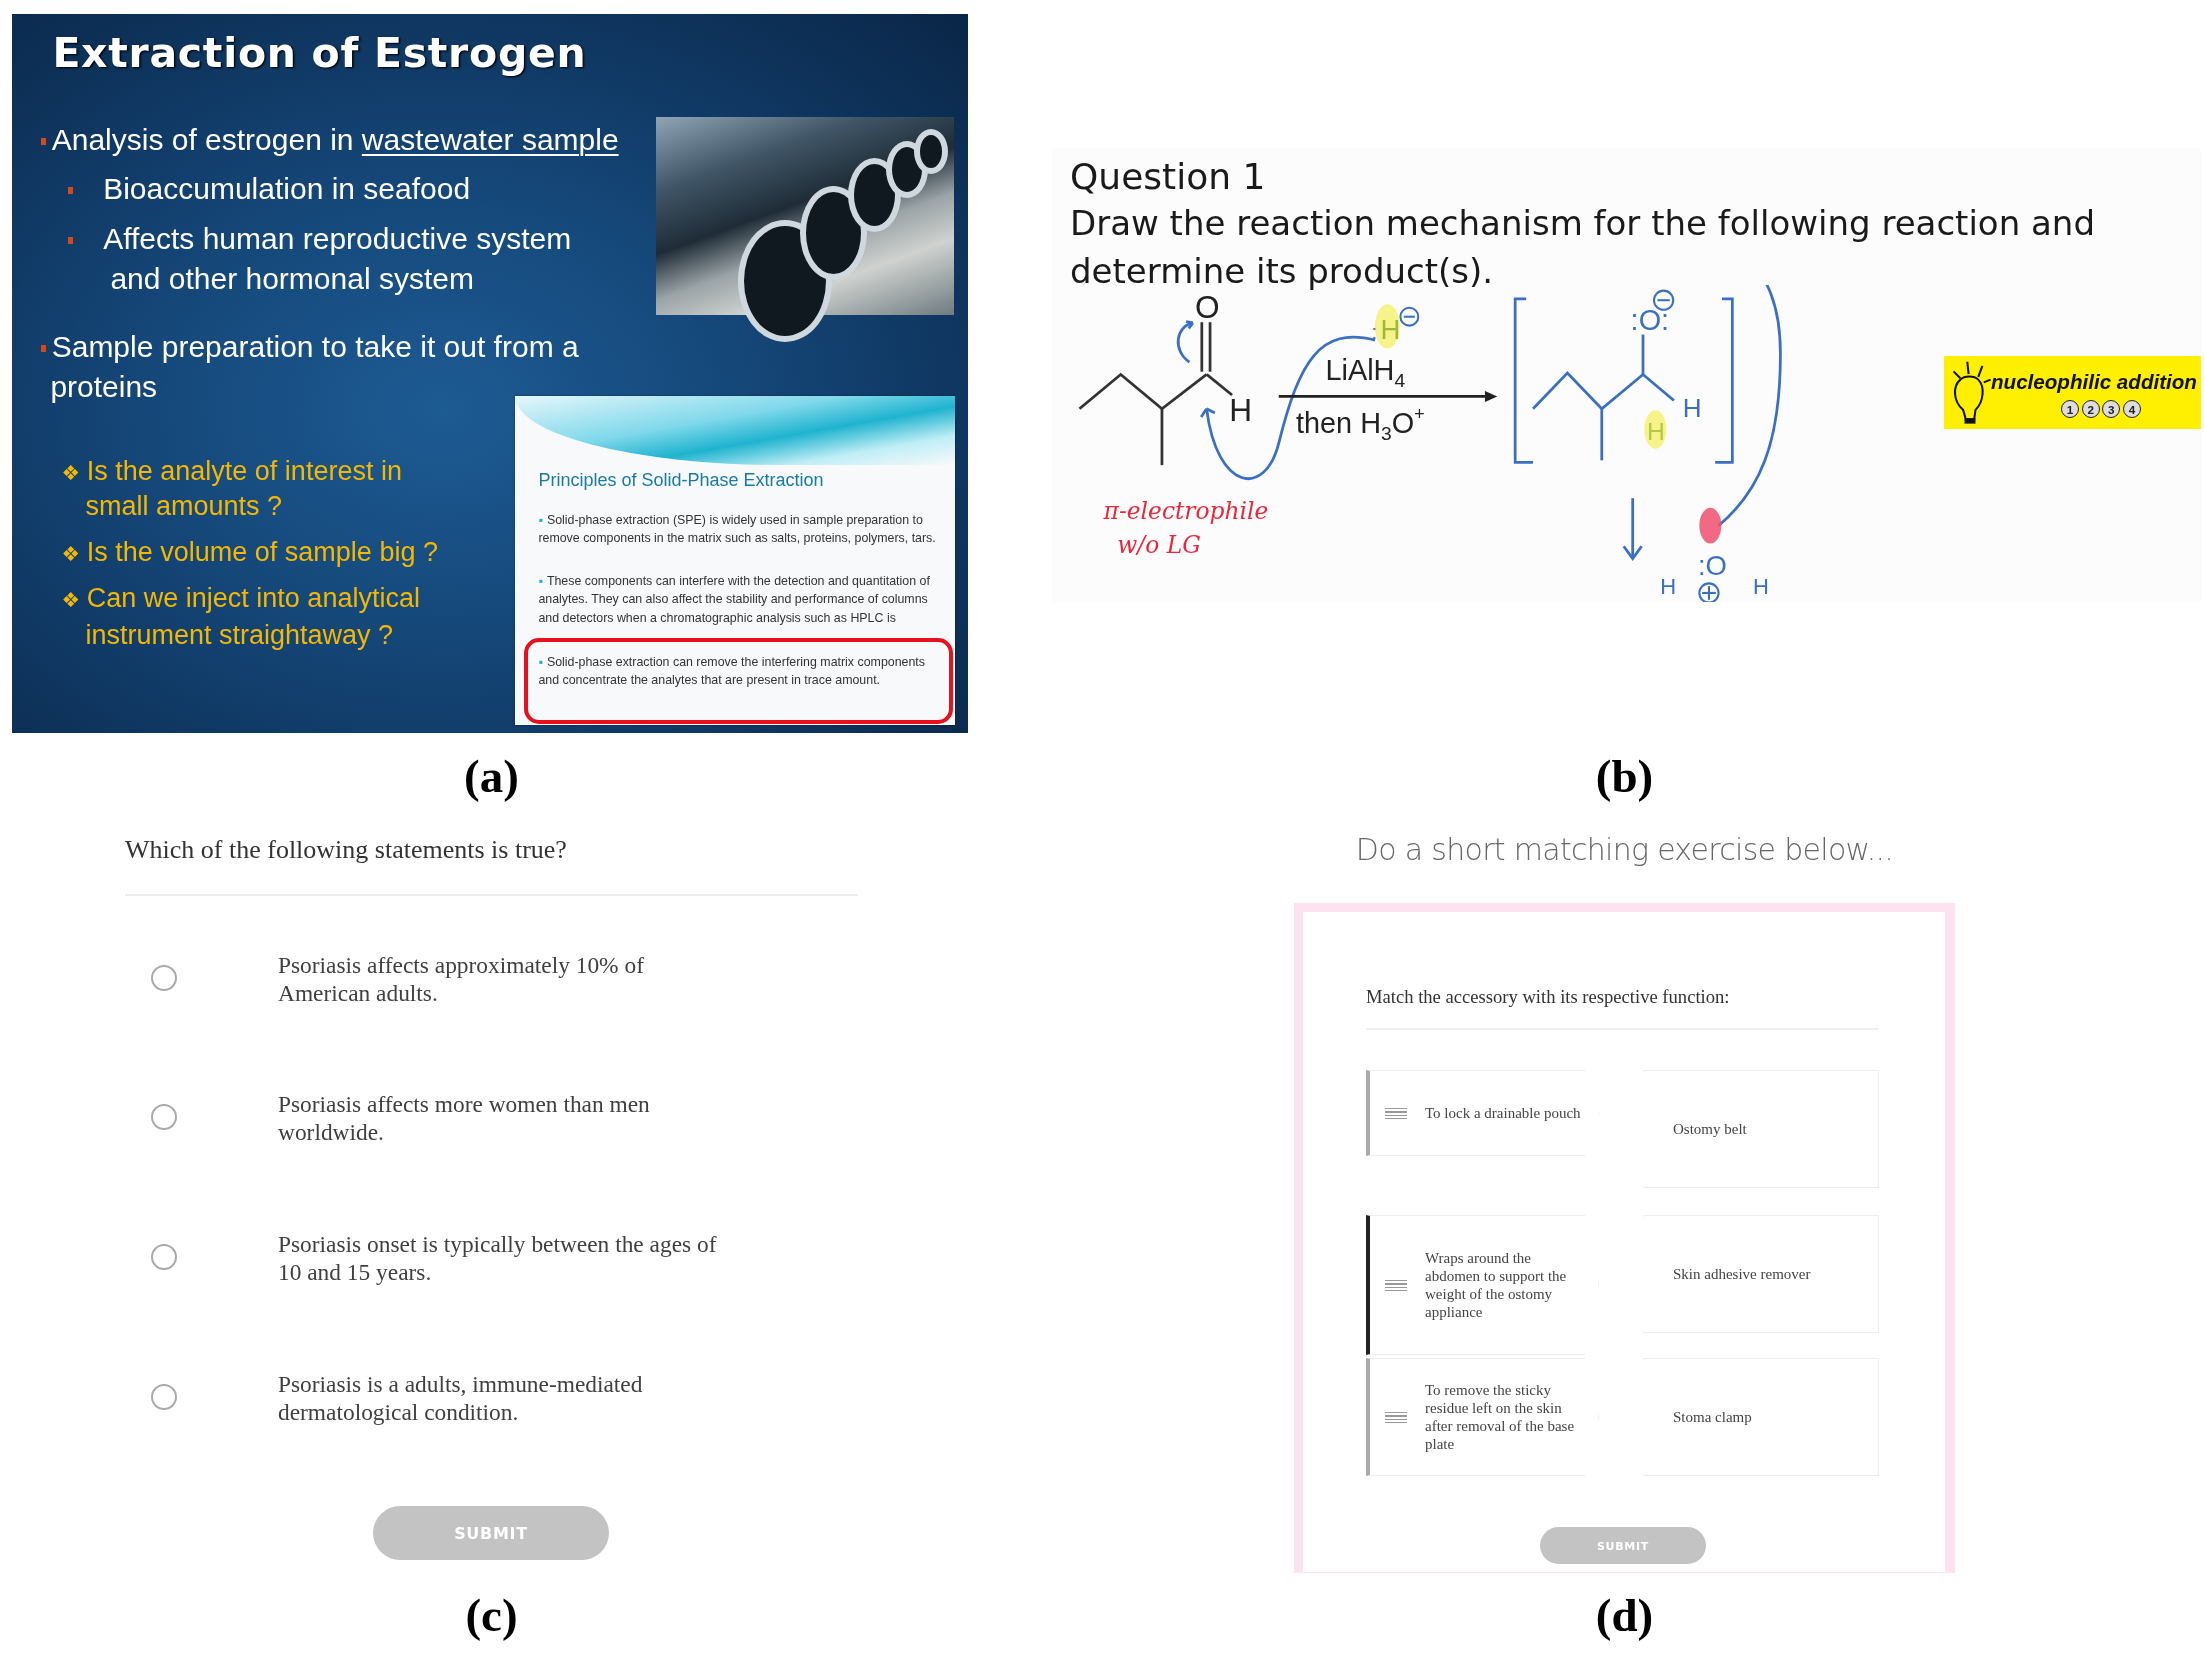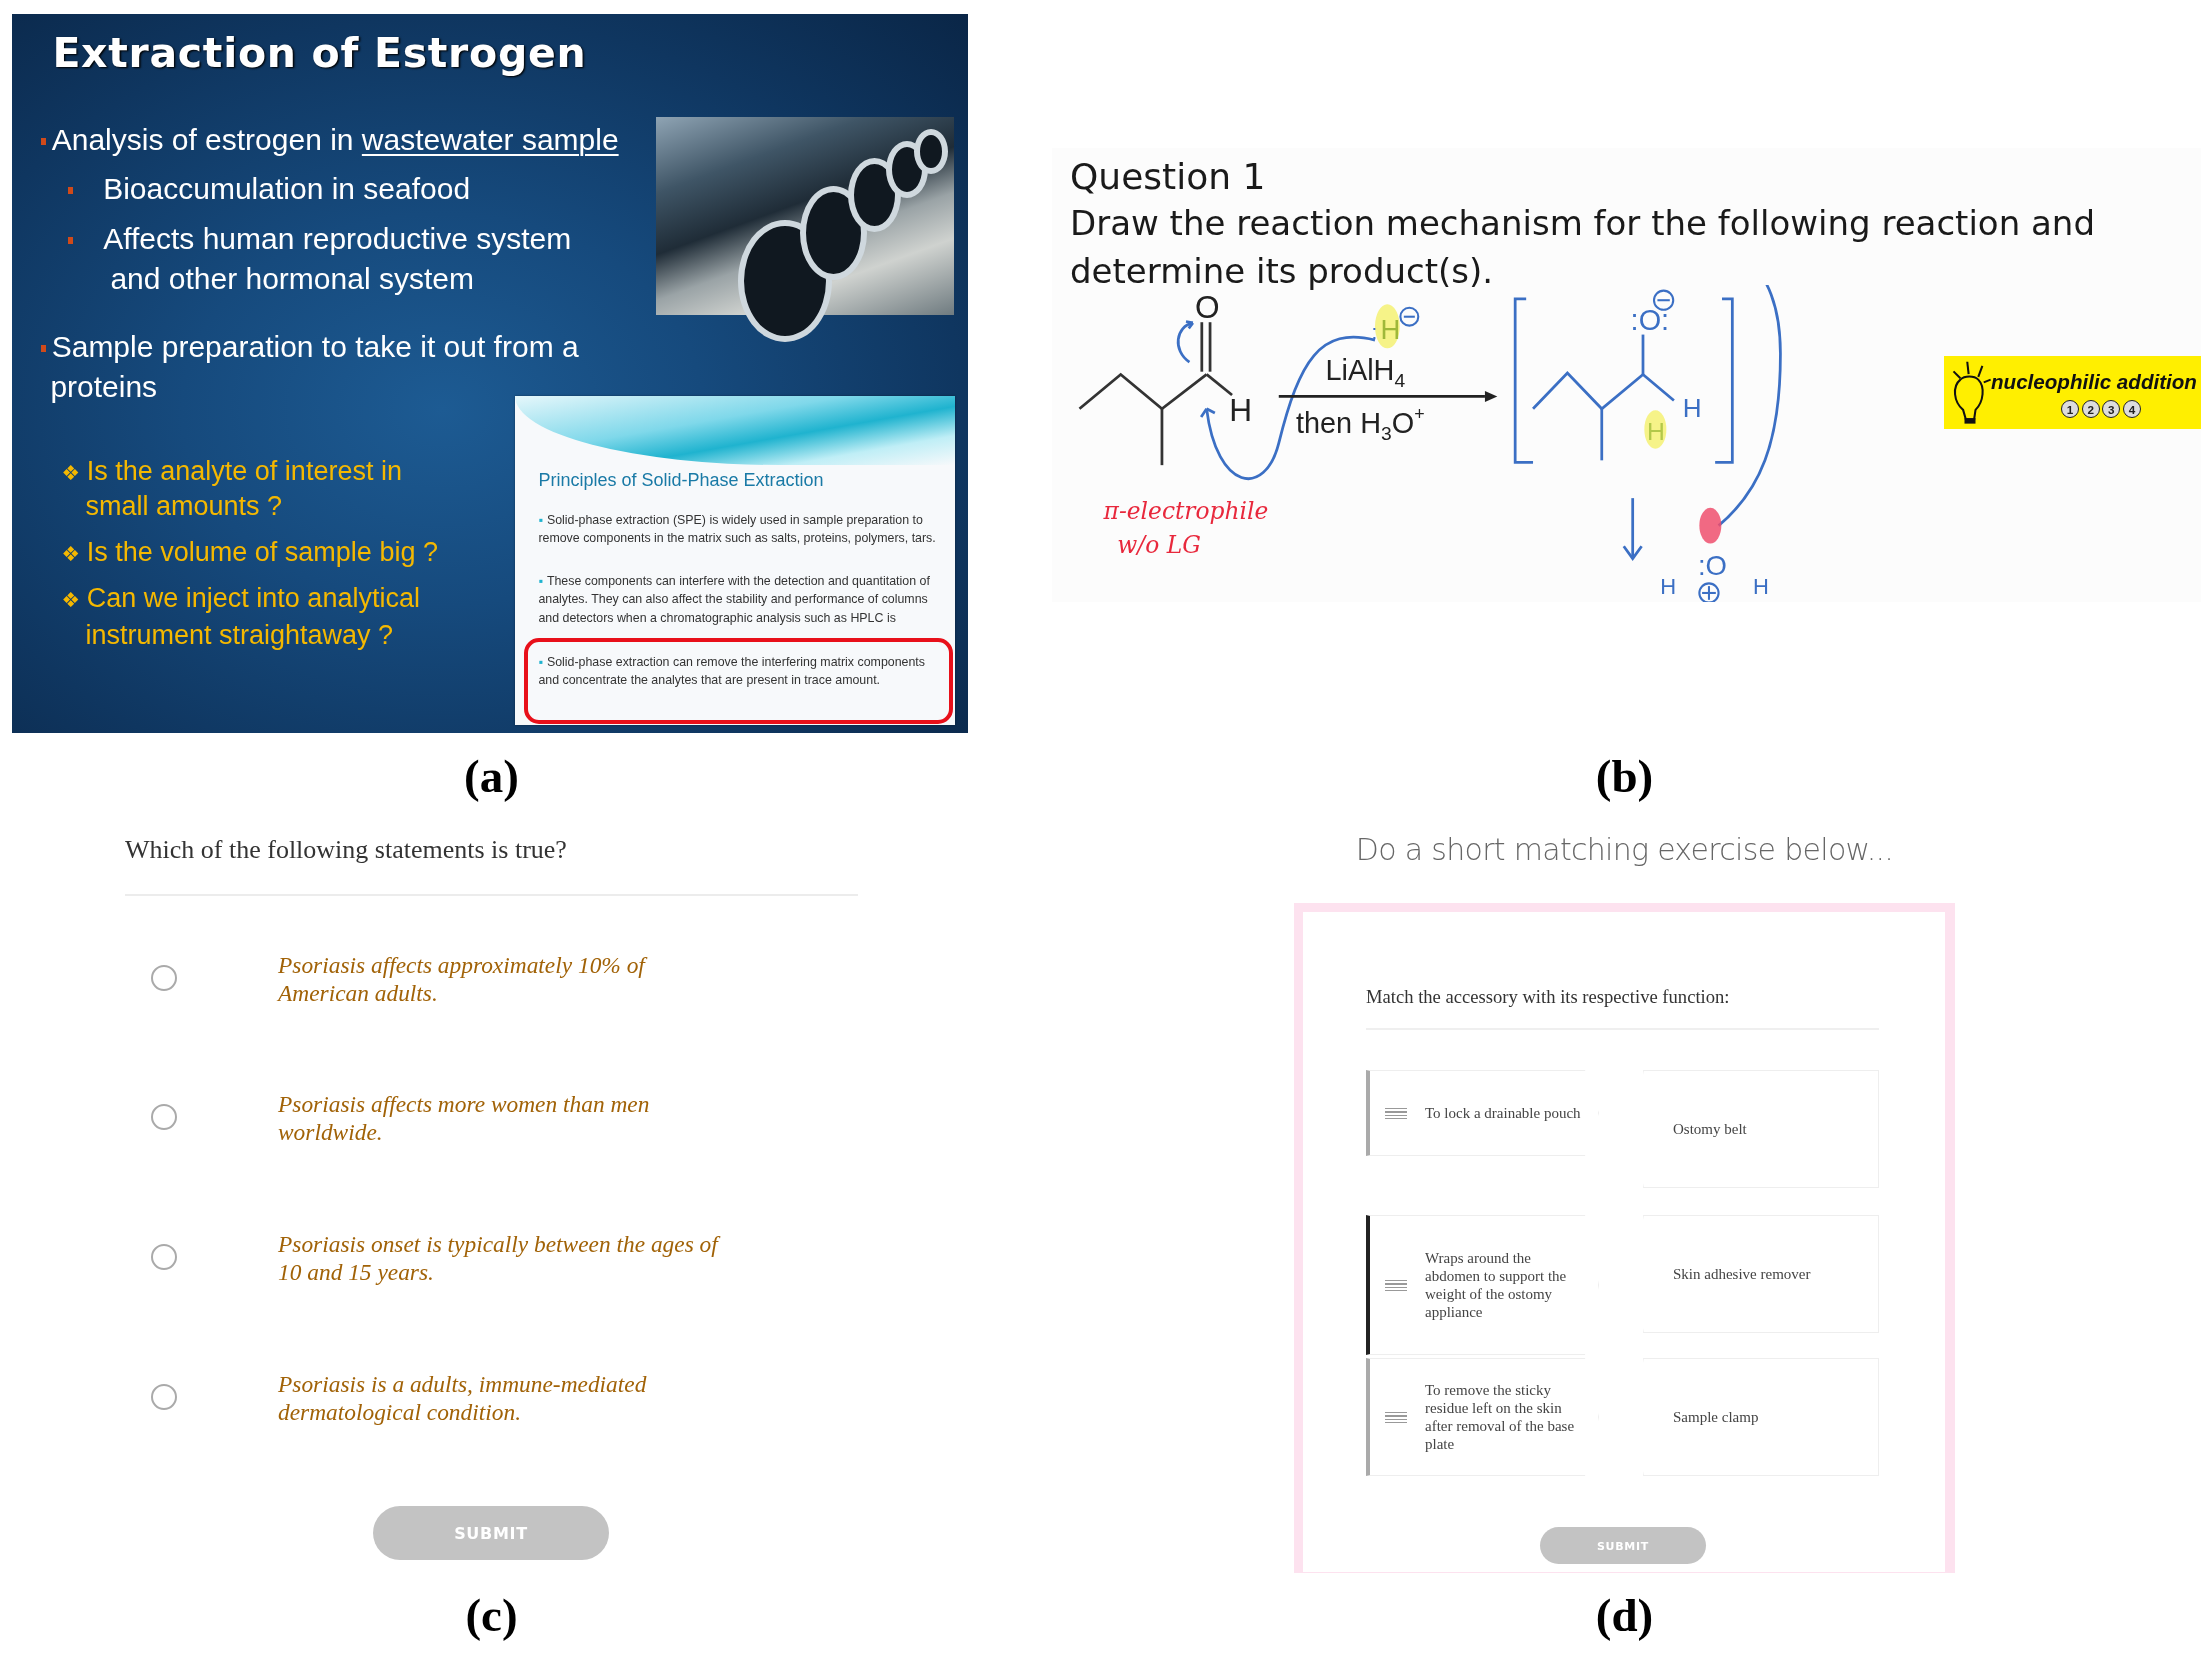--- a/index.html
+++ b/index.html
@@ -40,21 +40,21 @@
 
   
   .panel-label { font-family:"Liberation Serif", serif; font-weight:bold; font-size:47px; color:#000; text-align:center; width:137px; }
 
   
   .serif { font-family:"Liberation Serif", serif; }
   #c-question { left:125px; top:835px; font-size:26px; color:#333; white-space:nowrap; }
   #c-divider { left:125px; top:894px; width:733px; height:2.1px; background:#ececec; }
   .c-option { left:151px; width:687px; height:76px; }
   .c-radio { position:absolute; left:0; top:13.7px; width:26px; height:26px; border:2.1px solid #aaa; border-radius:50%; box-sizing:border-box; background:#fff; cursor:pointer; }
-  .c-text { position:absolute; left:127px; top:0; font-size:23.4px; line-height:28px; color:#a16207; width:536px;font-style:italic; }
+  .c-text { position:absolute; left:127px; top:0; font-size:23.4px; line-height:28px; color:#404040; width:536px; }
   .submit-btn { background:#c3c3c3; color:#fff; font-family:"DejaVu Sans", sans-serif; font-weight:bold; text-align:center; border:none; cursor:pointer; letter-spacing:0.7px; }
   #c-submit { left:373px; top:1506px; width:236px; height:54px; border-radius:27px; font-size:16px; line-height:54px; }
 
   
   #d-title { left:1281px; top:832px; width:687px; text-align:center; font-size:30px; color:#666; font-family:"DejaVu Sans", sans-serif; font-weight:200; letter-spacing:-0.7px; white-space:nowrap; }
   #d-frame { left:1294px; top:903px; width:661px; height:670px; background:#fde2ef; }
   #d-inner { left:1303px; top:912px; width:642px; height:660px; background:#fff; }
   #d-instruction { left:1366px; top:986px; font-size:18.6px; color:#333; white-space:nowrap; }
   #d-divider { left:1366px; top:1028px; width:513px; height:2.1px; background:#efefef; }
   .d-left { left:1366px; width:233px; background:#fff; box-sizing:border-box; border:1.4px solid #eee; border-left:4.8px solid #aaa; cursor:grab;
@@ -256,19 +256,19 @@
 </div>
 <div class="abs d-right" style="top:1215px; height:118px;">
   <div class="d-text serif">Skin adhesive remover</div>
 </div>
 
 <div class="abs d-left" style="top:1358px; height:118px;">
   <div class="handle"></div>
   <div class="d-text serif">To remove the sticky residue left on the skin after removal of the base plate</div>
 </div>
 <div class="abs d-right" style="top:1358px; height:118px;">
-  <div class="d-text serif">Sample clamp</div>
+  <div class="d-text serif">Stoma clamp</div>
 </div>
 
 <button id="d-submit" class="abs submit-btn">SUBMIT</button>
 
 <div class="abs panel-label" style="left:1556px; top:1588px;">(d)</div>
 
 
 </body></html>

